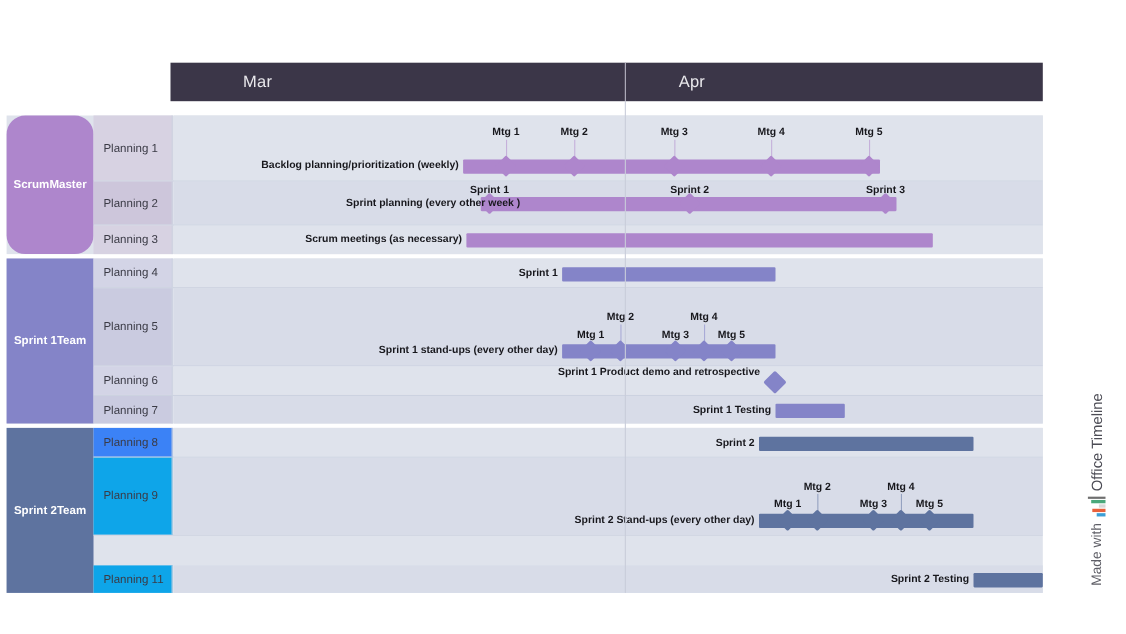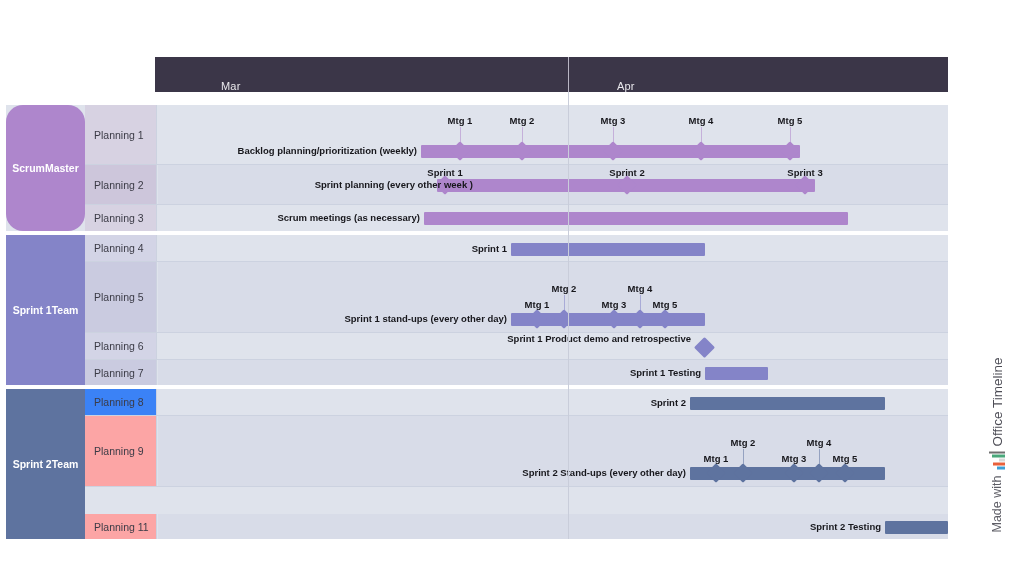--- a/index.html
+++ b/index.html
@@ -20,22 +20,22 @@
   #timeline-header {
     position: absolute;
     left: 155px;
     top: 57px;
     width: 793px;
     height: 35px;
     background: #3b3648;
   }
   #timeline-header .month {
     position: absolute;
-    top: 23px;
-    font-size: 11px;
+    top: 9px;
+    font-size: 15px;
     color: #e9e8ec;
     letter-spacing: .2px;
     padding-left: 48px;
   }
   #timeline-header .month.m0 { left: 18px; }
   #timeline-header .month.m1 { left: 414px; }
   #timeline-header .hdr-divider {
     position: absolute;
     top: 0;
     bottom: 0;
@@ -118,21 +118,21 @@
   
   .lane-a .rowlabel { background: #d7d2e2; }
   .lane-a .track    { background: #dfe3ec; }
   .lane-b .rowlabel { background: #d3d4e6; }
   .lane-b .track    { background: #dfe3ec; }
   .lane-c .rowlabel { background: #3b82f6; }
   .lane-c .track    { background: #dfe3ec; }
   .trow.shaded .track { background: #d8dce8; }
   .trow.shaded.lane-a .rowlabel { background: #cdc6db; }
   .trow.shaded.lane-b .rowlabel { background: #cacbe0; }
-  .trow.shaded.lane-c .rowlabel { background: #fca5a5; }
+  .trow.shaded.lane-c .rowlabel { background: #0ea5e9; }
 
   
   .bar {
     position: absolute;
     height: 13px;
     border-radius: 1px;
   }
   .tasklabel {
     position: absolute;
     font-size: 9.5px;

